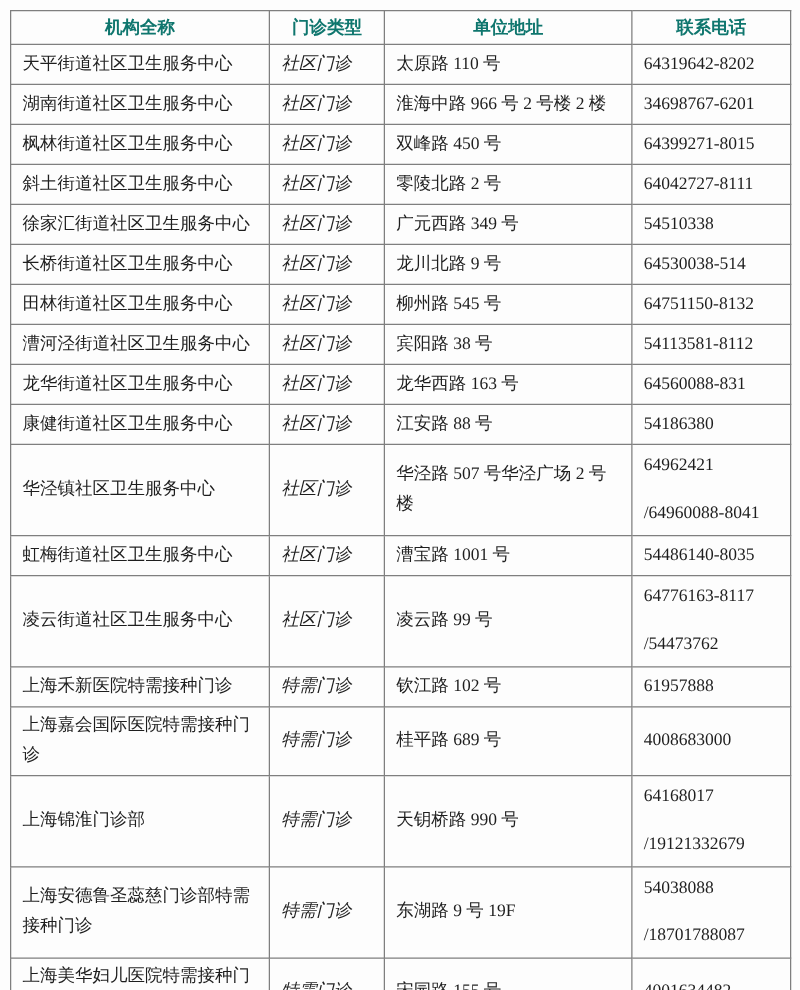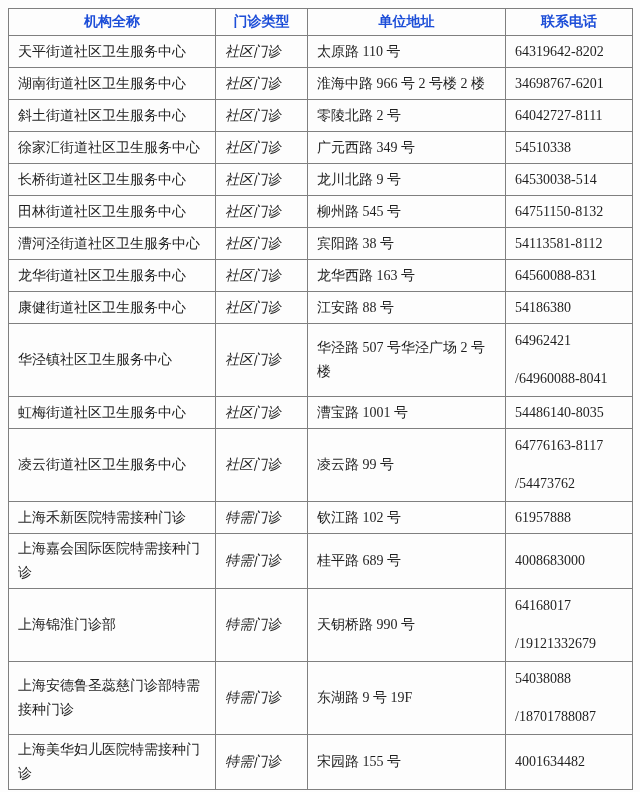--- a/index.html
+++ b/index.html
@@ -26,21 +26,21 @@
     border: 1px solid #7f7f7f;
     font-size: 14px;
     vertical-align: middle;
     overflow: hidden;
   }
   table.clinic-table th {
     font-weight: bold;
     text-align: center;
     height: 24px;
     padding: 1px 4px;
-    color: #1d4ed8;
+    color: #0f766e;
   }
   table.clinic-table td {
     padding: 3px 9px;
     line-height: 24px;
     height: 25px;
   }
   .col-name   { width: 207px; }
   .col-type   { width: 92px; }
   .col-address{ width: 198px; }
   .col-phone  { width: 127px; }
@@ -89,20 +89,28 @@
         </tr>
         <tr>
           <td class="cell-name">湖南街道社区卫生服务中心</td>
           <td class="cell-type">社区门诊</td>
           <td class="cell-address">淮海中路 966 号 2 号楼 2 楼</td>
           <td class="cell-phone">
             <div class="phone-line">34698767-6201</div>
           </td>
         </tr>
         <tr>
+          <td class="cell-name">枫林街道社区卫生服务中心</td>
+          <td class="cell-type">社区门诊</td>
+          <td class="cell-address">双峰路 450 号</td>
+          <td class="cell-phone">
+            <div class="phone-line">64399271-8015</div>
+          </td>
+        </tr>
+        <tr>
           <td class="cell-name">斜土街道社区卫生服务中心</td>
           <td class="cell-type">社区门诊</td>
           <td class="cell-address">零陵北路 2 号</td>
           <td class="cell-phone">
             <div class="phone-line">64042727-8111</div>
           </td>
         </tr>
         <tr>
           <td class="cell-name">徐家汇街道社区卫生服务中心</td>
           <td class="cell-type">社区门诊</td>

